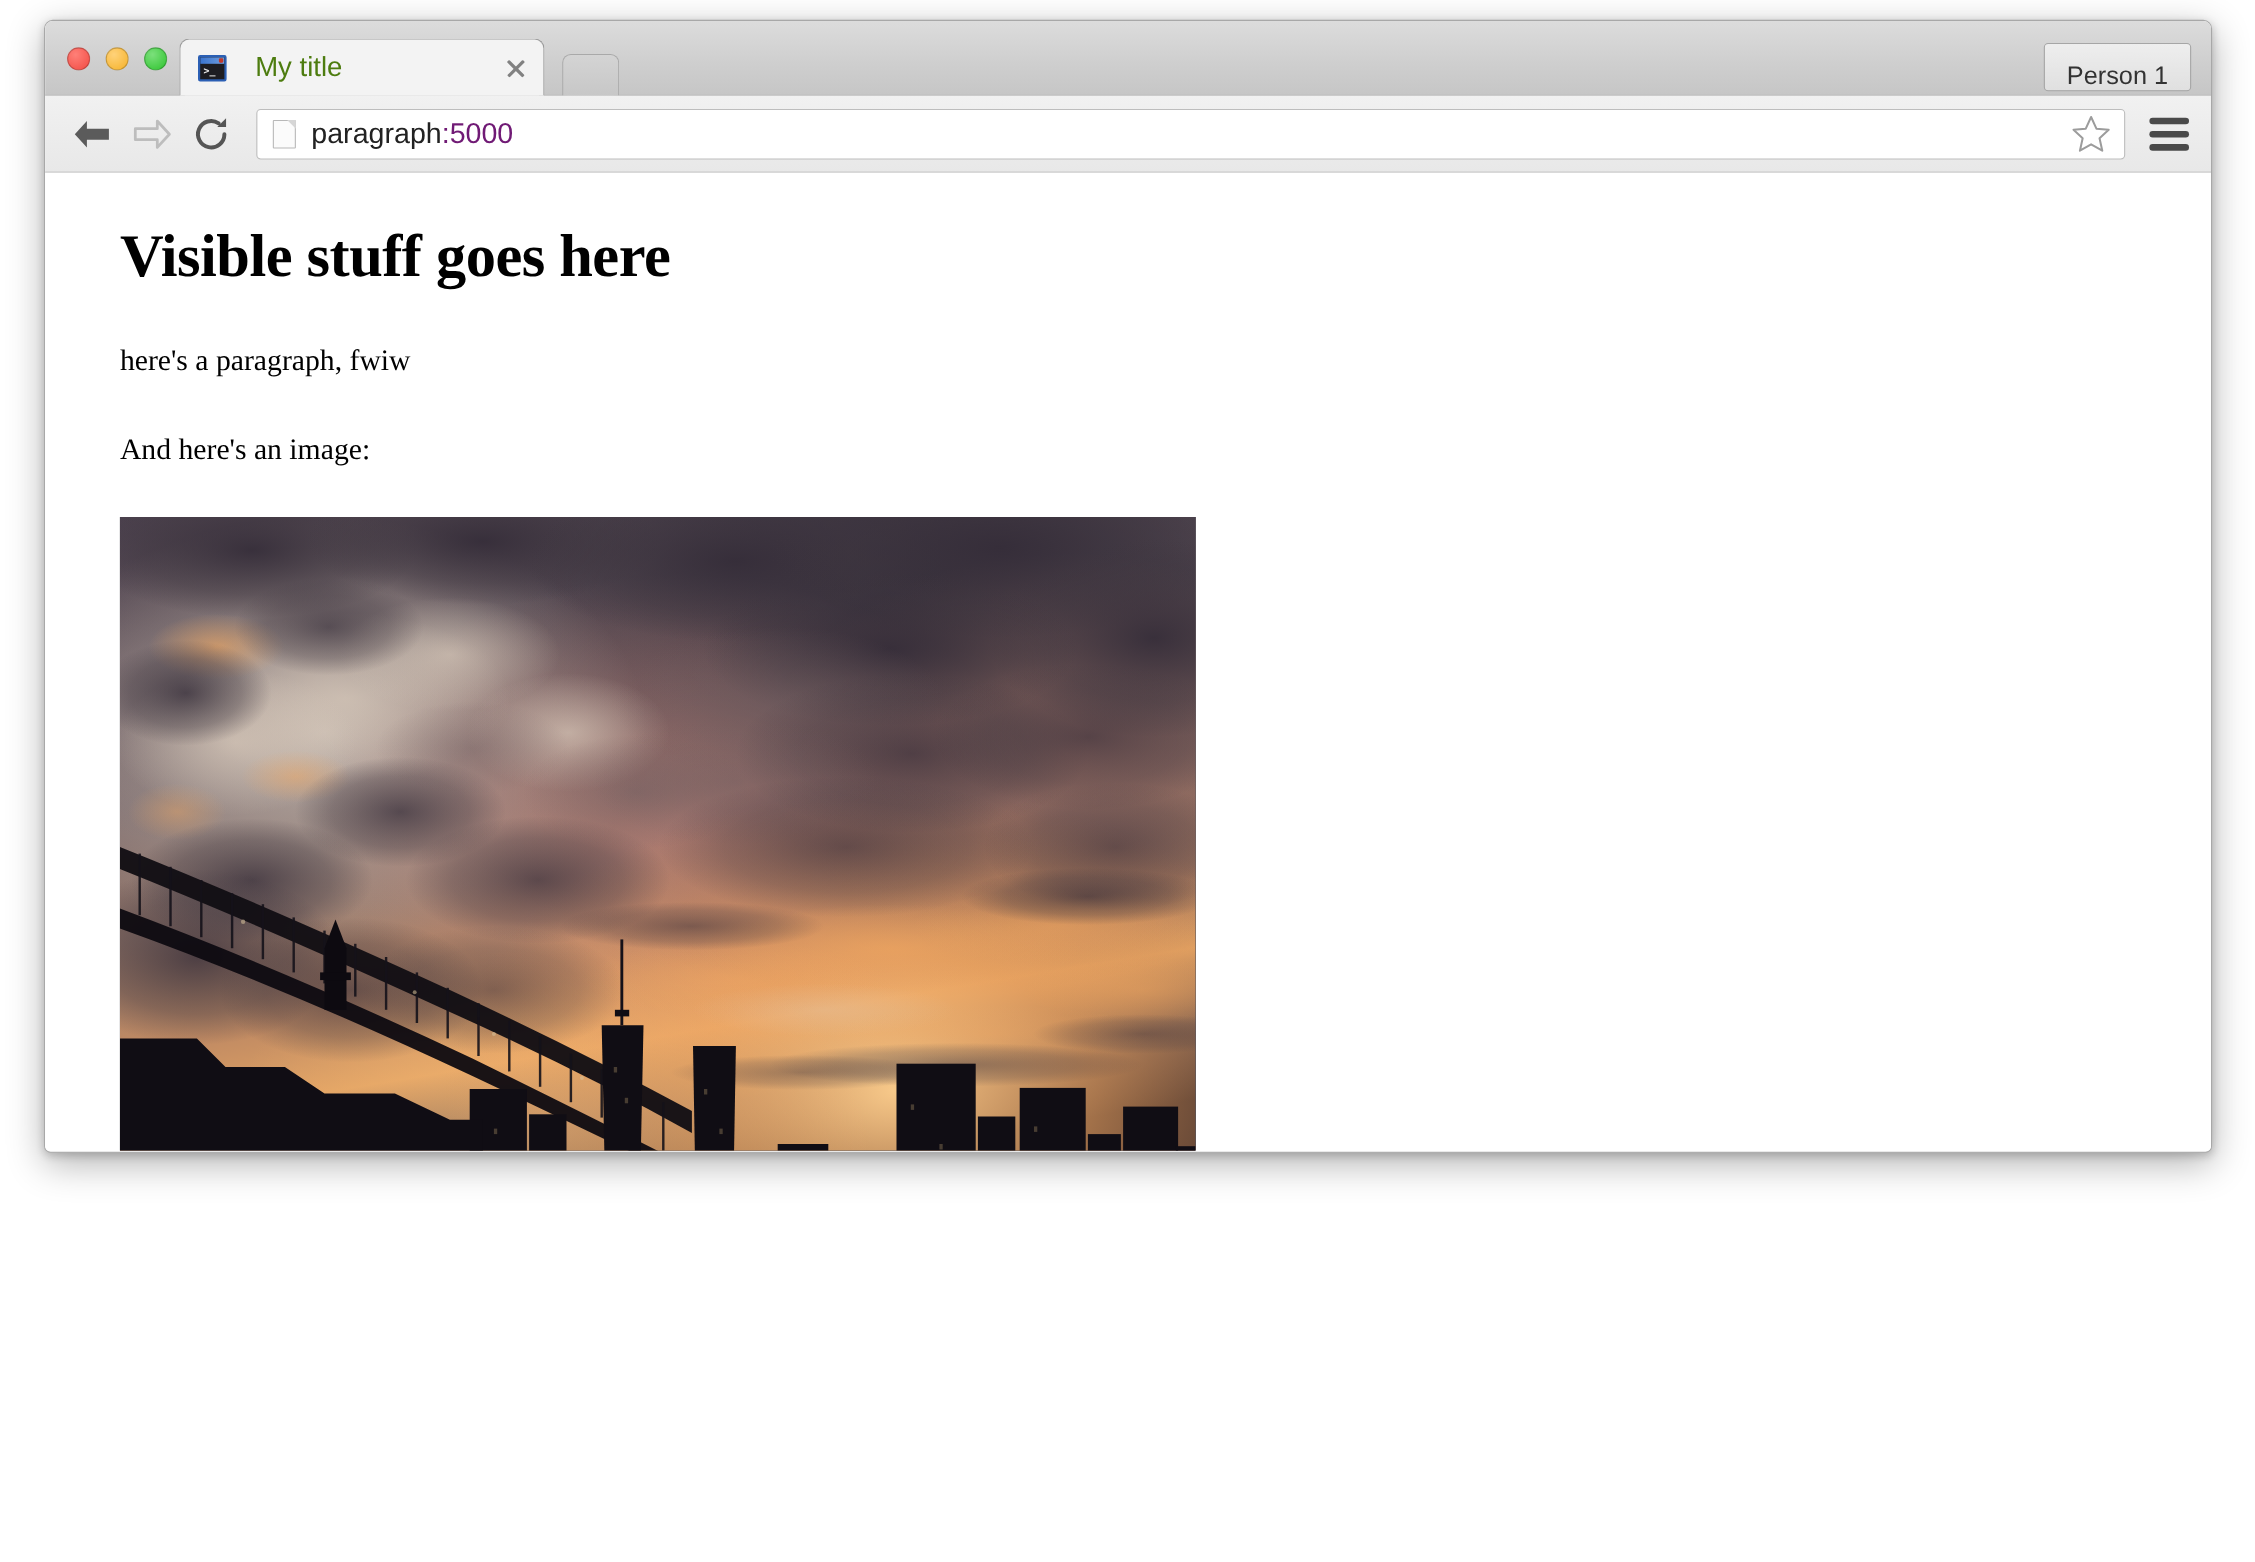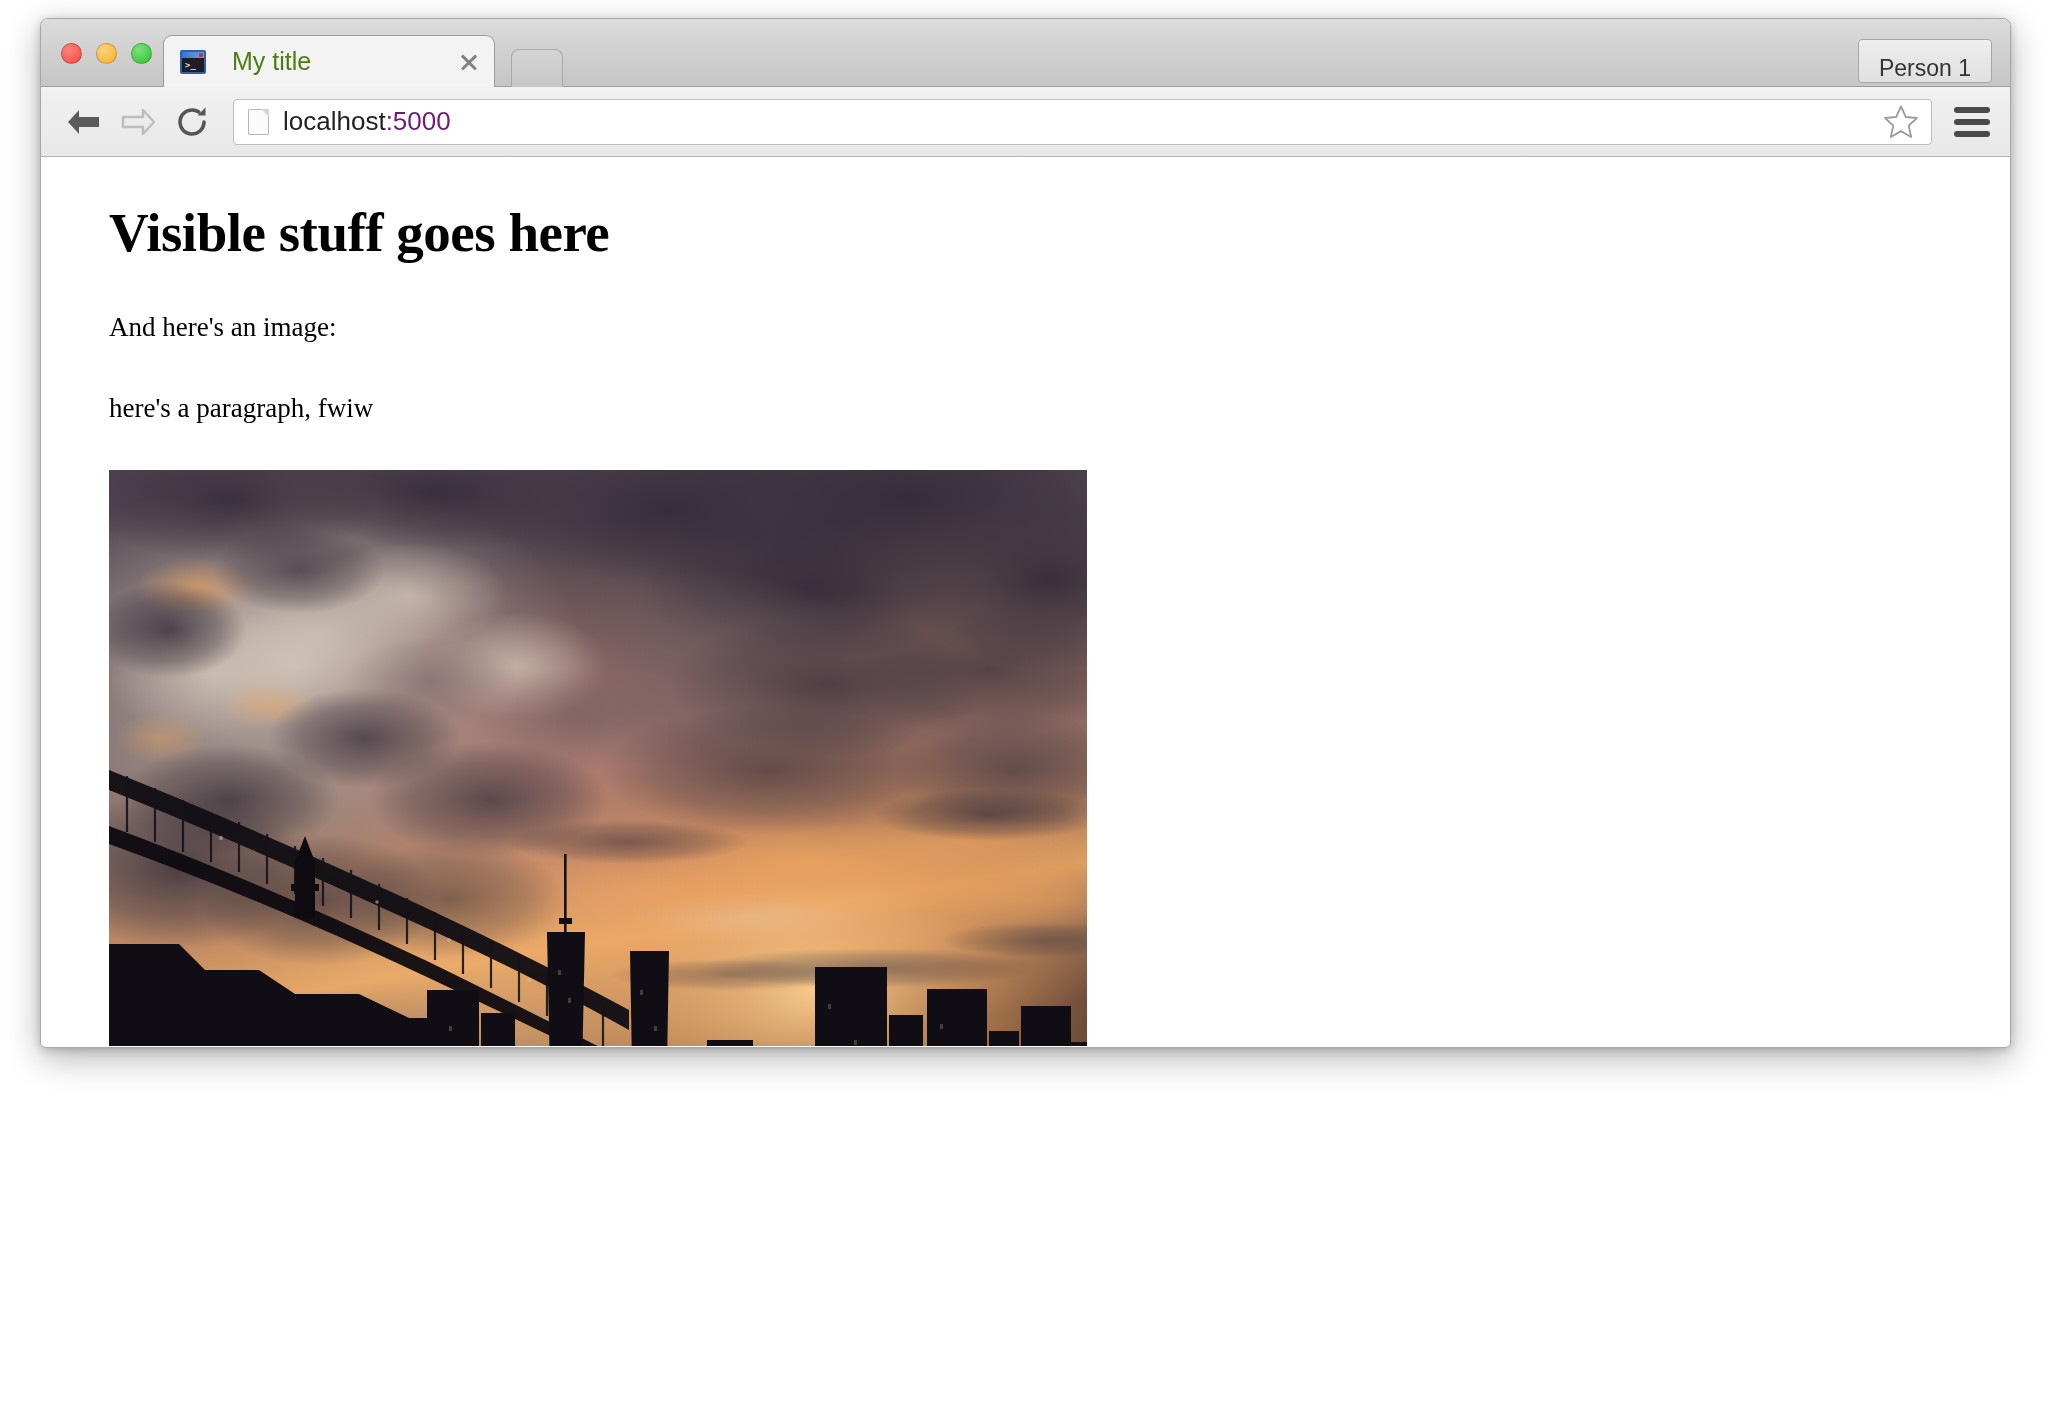--- a/index.html
+++ b/index.html
@@ -296,44 +296,44 @@
       <div class="nav-btn">
         <svg width="36" height="36" viewBox="0 0 36 36" aria-hidden="true">
           <path d="M30 18 a12 12 0 1 1 -5.2 -9.9" fill="none" stroke="#555555" stroke-width="3.6" stroke-linecap="round"></path>
           <path d="M31.5 3.5 L31.5 11.5 L23.5 11.5 Z" fill="#555555"></path>
         </svg>
       </div>
 
       <div id="url-bar">
         <div id="page-icon"></div>
         <div id="url-text">
-          <span>localhost</span><span class="port">:5000</span>
+          <span>paragraph</span><span class="port">:5000</span>
         </div>
         <div id="bookmark-star">
           <svg width="40" height="40" viewBox="0 0 24 24" aria-hidden="true">
             <path d="M12 2.6 L14.9 9 L21.6 9.6 L16.6 14.2 L18.1 21 L12 17.5 L5.9 21 L7.4 14.2 L2.4 9.6 L9.1 9 Z" fill="none" stroke="#9c9c9c" stroke-width="1.1" stroke-linejoin="round"></path>
           </svg>
         </div>
       </div>
 
       <div id="menu-button">
         <span></span>
         <span></span>
         <span></span>
       </div>
     </div>
 
     <div id="viewport">
       <div id="page-content">
 
         <h1 id="page-heading">Visible stuff goes here</h1>
 
+        <p class="page-paragraph">here's a paragraph, fwiw</p>
+
         <p class="page-paragraph">And here's an image:</p>
-
-        <p class="page-paragraph">here's a paragraph, fwiw</p>
 
         <div id="content-image">
           <svg viewBox="0 0 978 652" preserveAspectRatio="none" aria-hidden="true">
             <defs>
 
               <linearGradient id="skyGrad" x1="0" y1="0" x2="0.25" y2="1">
                 <stop offset="0" stop-color="#43394a"></stop>
                 <stop offset="0.18" stop-color="#6a5a63"></stop>
                 <stop offset="0.38" stop-color="#7b6a6c"></stop>
                 <stop offset="0.56" stop-color="#9a7b6c"></stop>

